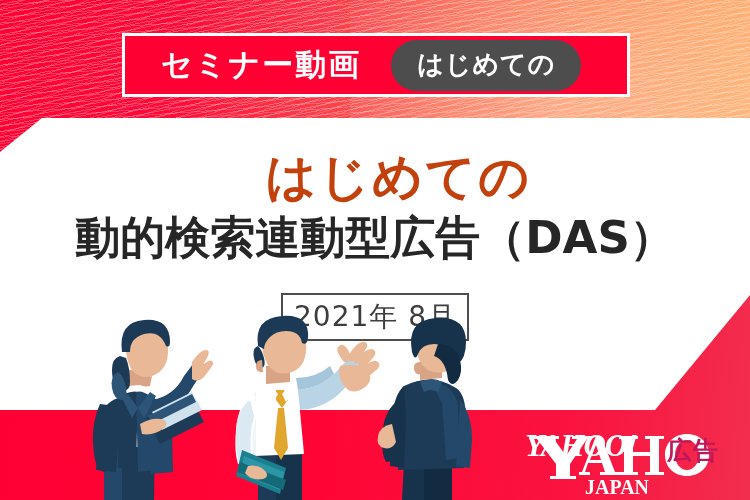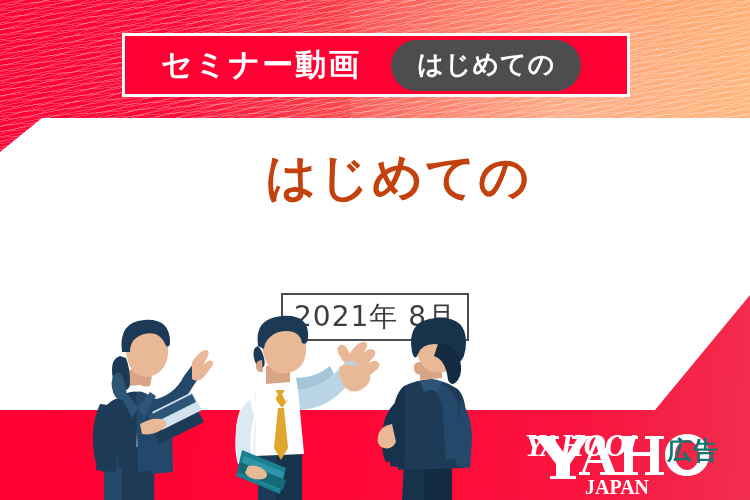--- a/index.html
+++ b/index.html
@@ -148,20 +148,21 @@
     <div class="glow"></div>
   </div>
 
   <div class="badge-frame">
     <span class="badge-label">セミナー動画</span>
     <span class="badge-pill">はじめての</span>
   </div>
 
   <div class="title-wrap">
     <div class="title-line1">はじめての</div>
+    <div class="title-line2">動的検索連動型広告（DAS）</div>
   </div>
 
   <div class="date-box">
     <span class="date-text">2021年 8月</span>
   </div>
 
   <div class="bottom-band"></div>
 
   <svg class="people" viewBox="0 0 750 500">
 
@@ -290,16 +291,16 @@
     </g>
 
     <g fill="#ffffff" transform="translate(0,0)">
       <path d="M206 4 c-13 0 -22 9 -22 21 c0 12 9 21 22 21 c13 0 22 -9 22 -21 c0 -12 -9 -21 -22 -21 z" opacity="0"></path>
     </g>
   </svg>
 
   <div style="position:absolute;left:525px;top:428px;width:210px;height:60px;">
     <span style="position:absolute;left:0;top:0;color:#ffffff;font-family:'Liberation Serif','DejaVu Serif',serif;font-size:31px;font-weight:bold;letter-spacing:-1px;font-style:italic;">YAHOO!</span>
     <span style="position:absolute;left:60px;top:48px;color:#ffffff;font-family:'Liberation Serif','DejaVu Serif',serif;font-size:20px;font-weight:bold;letter-spacing:0px;">JAPAN</span>
-    <span style="position:absolute;left:142px;top:6px;color:#0f766e;font-family:'DejaVu Sans','Liberation Sans',sans-serif;font-size:25px;font-weight:bold;letter-spacing:1px;">広告</span>
+    <span style="position:absolute;left:142px;top:6px;color:#be185d;font-family:'DejaVu Sans','Liberation Sans',sans-serif;font-size:25px;font-weight:bold;letter-spacing:1px;">広告</span>
   </div>
 
 </div>
 
 </body></html>

